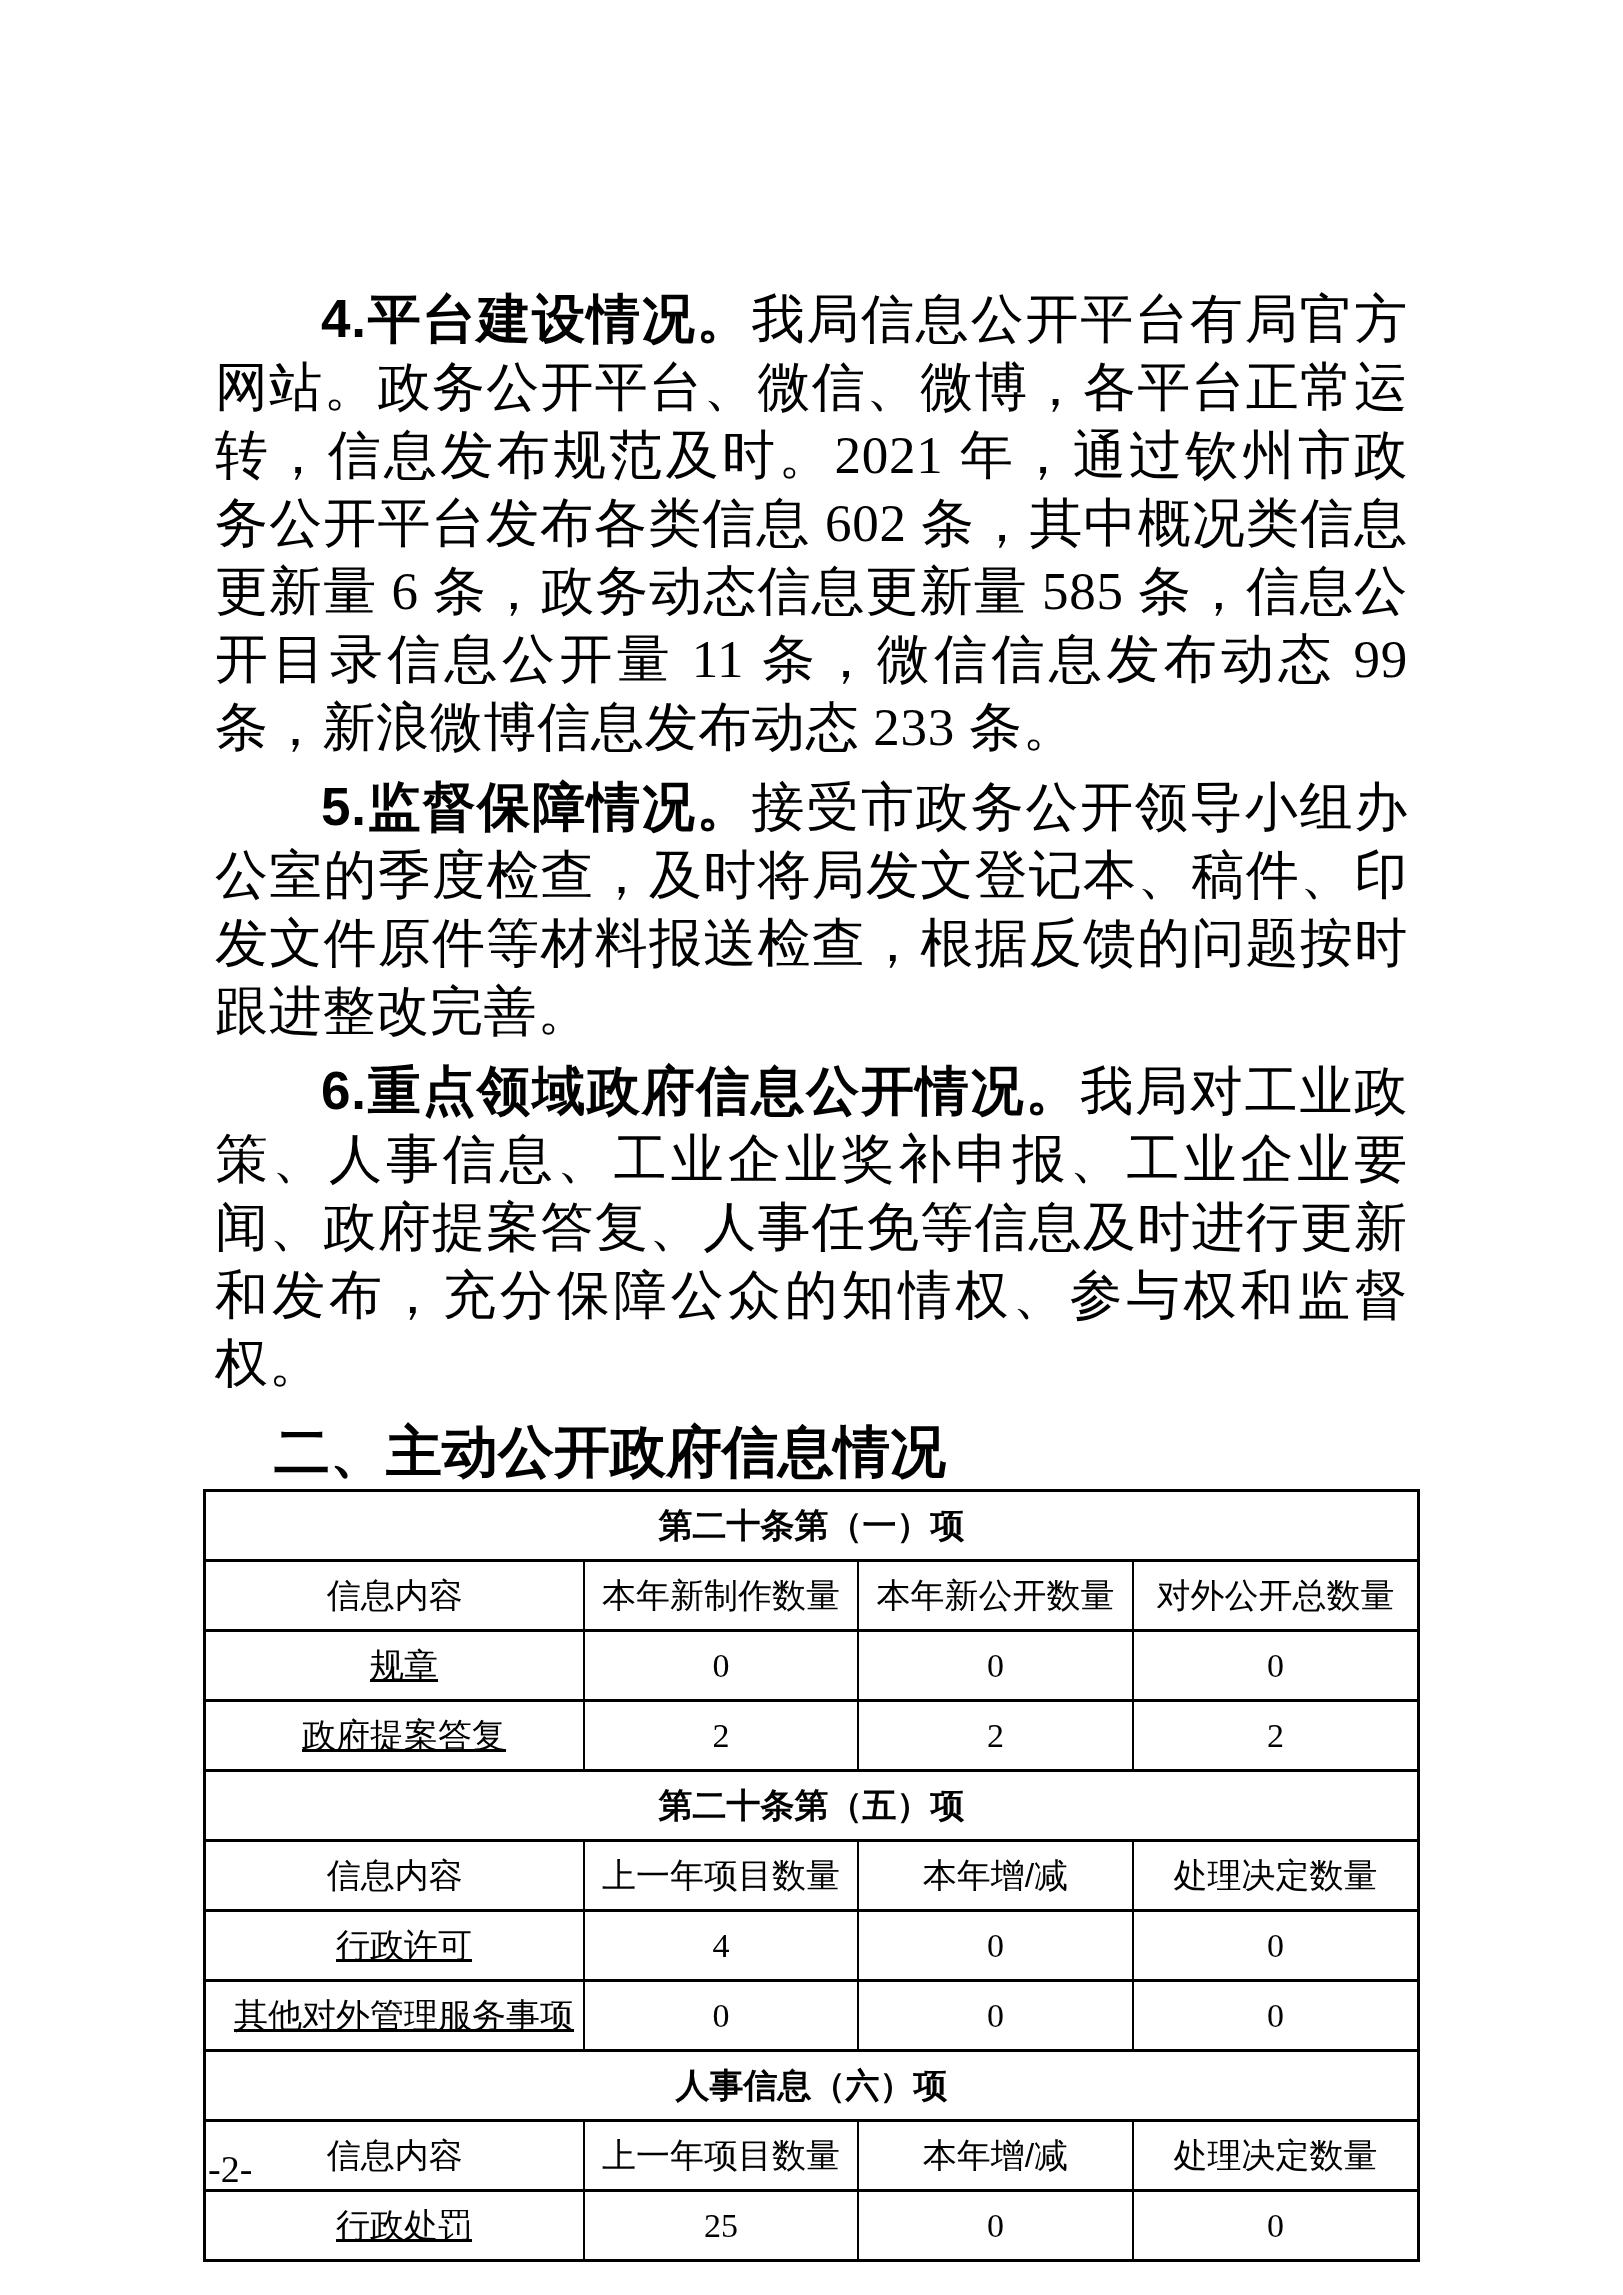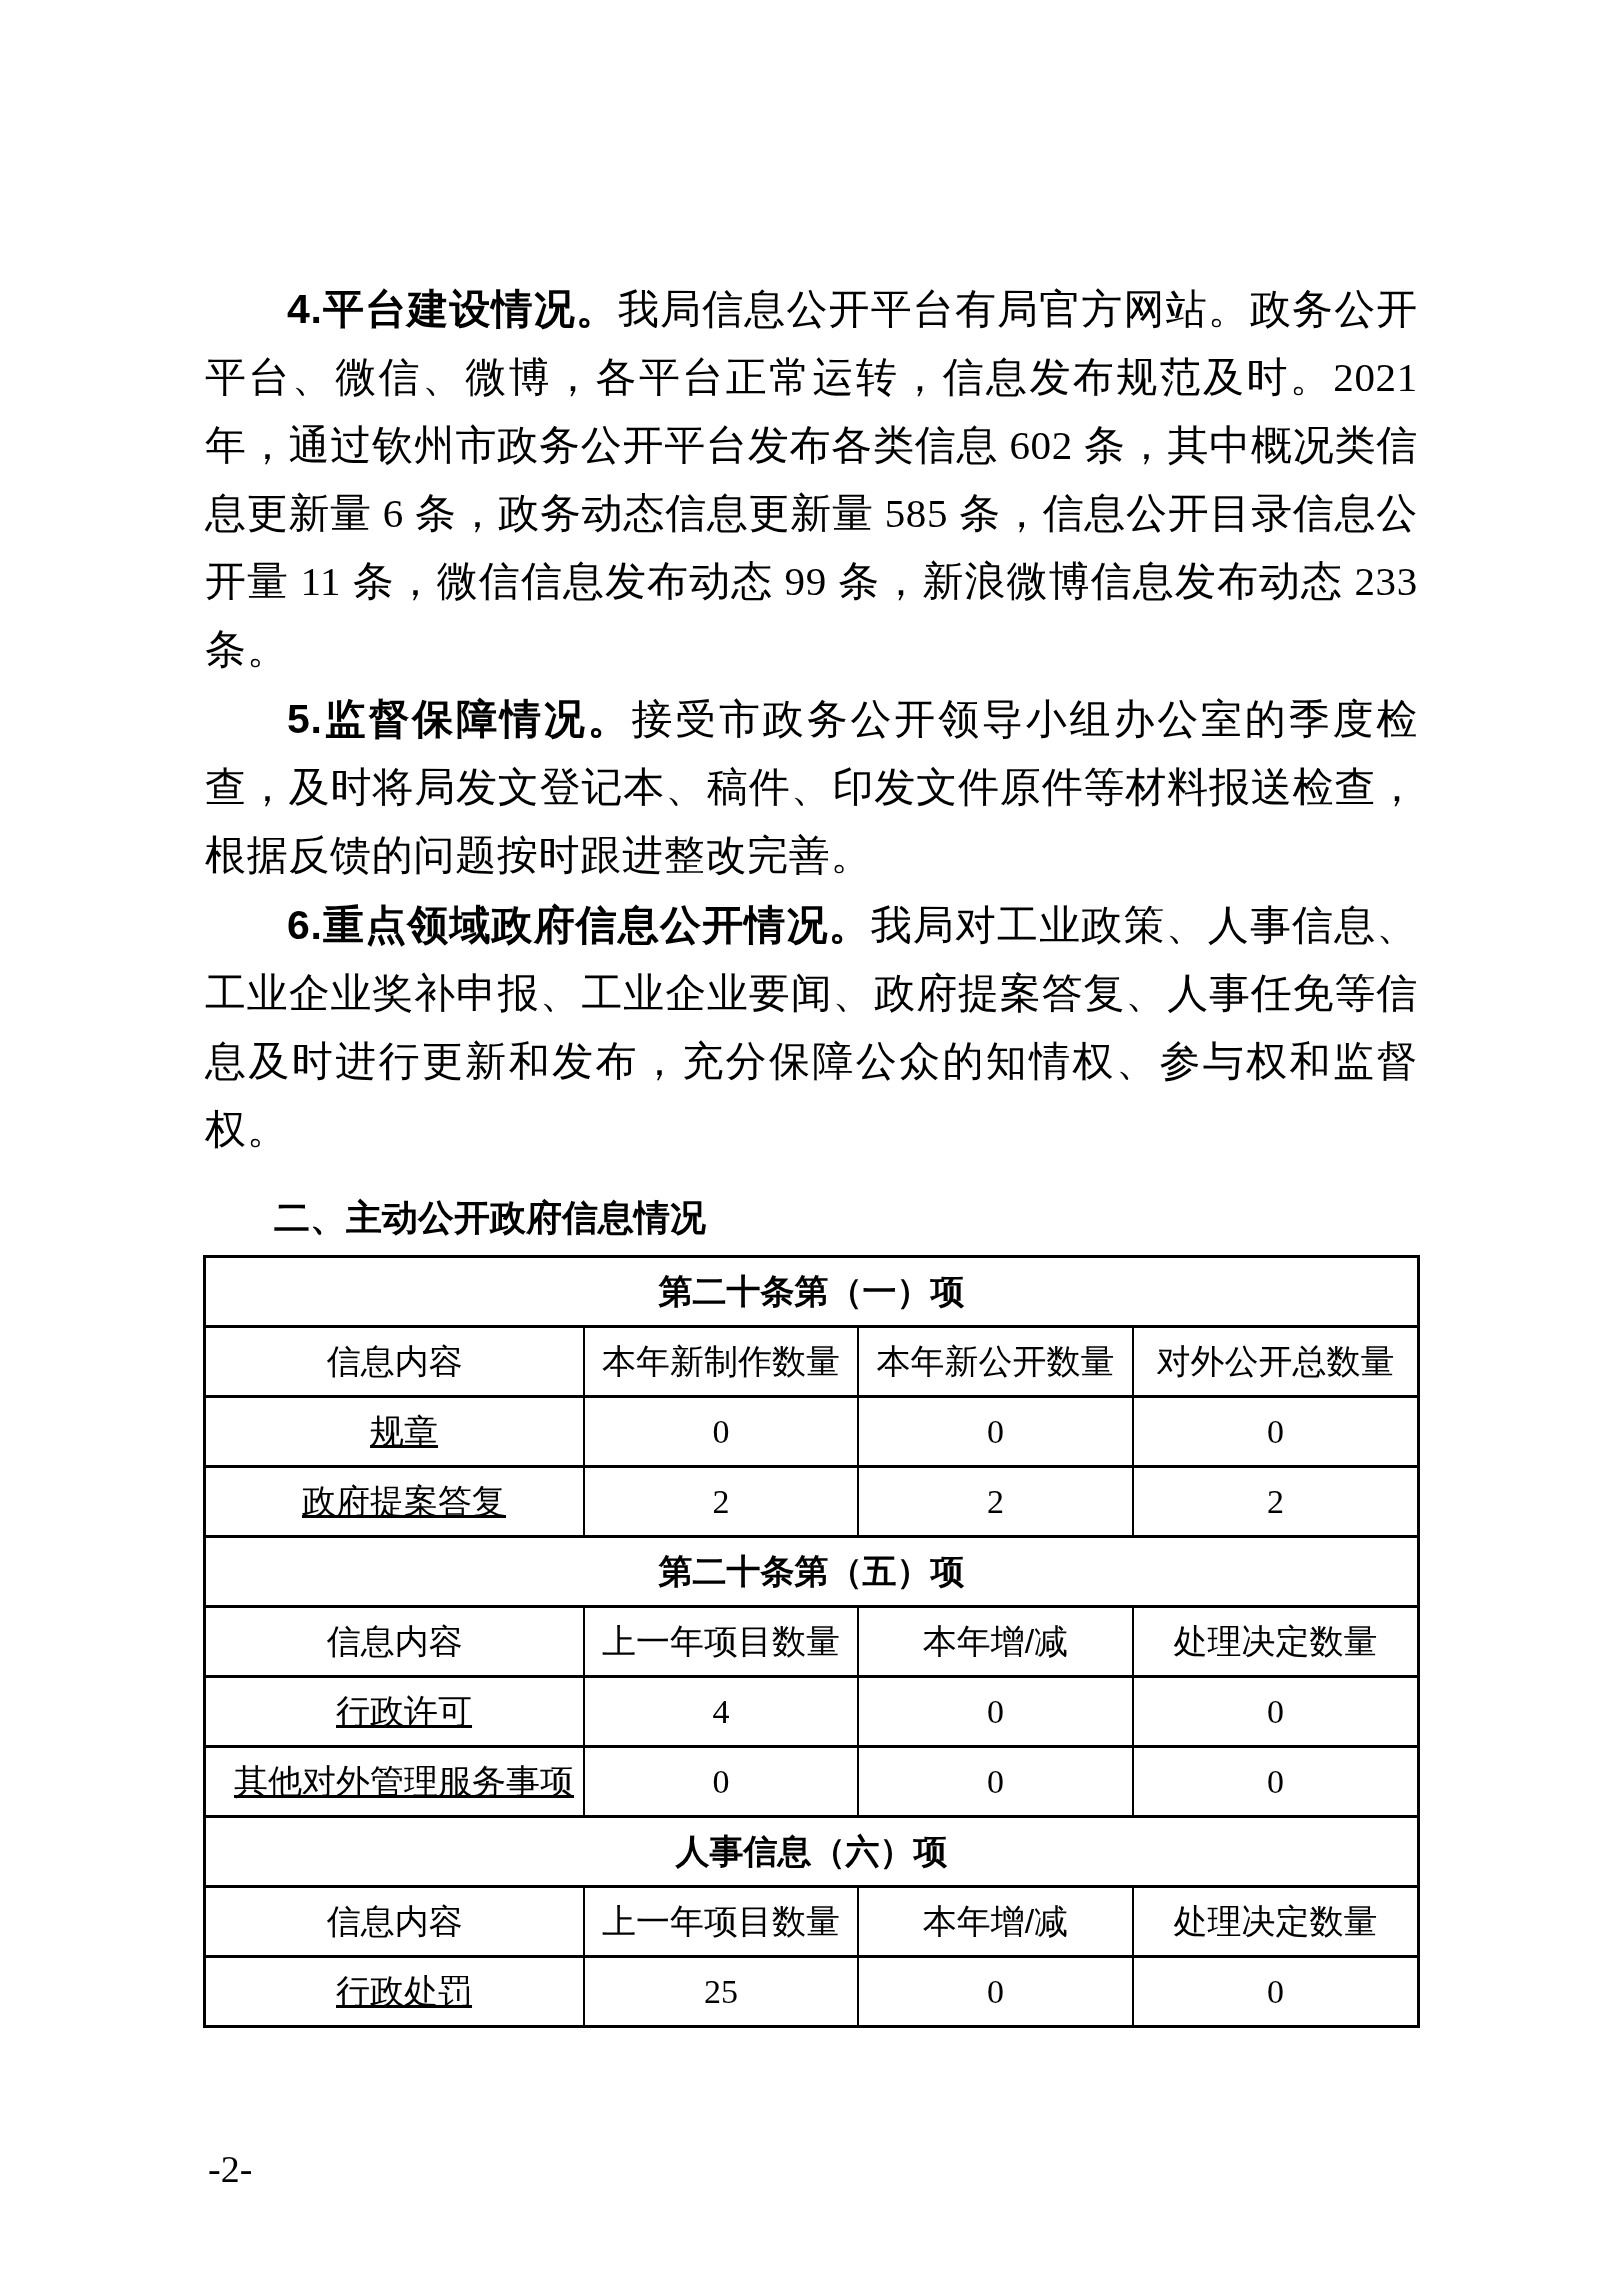--- a/index.html
+++ b/index.html
@@ -16,37 +16,37 @@
     font-family: "Liberation Serif", serif;
     overflow: hidden;
   }
   .content {
     position: absolute;
     left: 203px;
     top: 273px;
     width: 1217px;
   }
   .body-par {
-    margin: 2px;
-    font-size: 41px;
+    margin: 12px;
+    font-size: 53px;
     line-height: 68px;
     text-align: justify;
     text-indent: 2em;
     letter-spacing: 0.7px;
   }
   .par-label {
     font-weight: bold;
     font-family: "Liberation Sans", sans-serif;
   }
   .section-heading {
     margin: 27.5px 0 10.5px 0;
     padding-left: 71px;
     font-family: "Liberation Sans", sans-serif;
     font-weight: bold;
-    font-size: 36px;
+    font-size: 56px;
     line-height: 54px;
   }
   table.report-table {
     width: 100%;
     border-collapse: collapse;
     table-layout: fixed;
     border: 3.9px solid #000;
   }
   table.report-table td {
     border: 2px solid #000;

